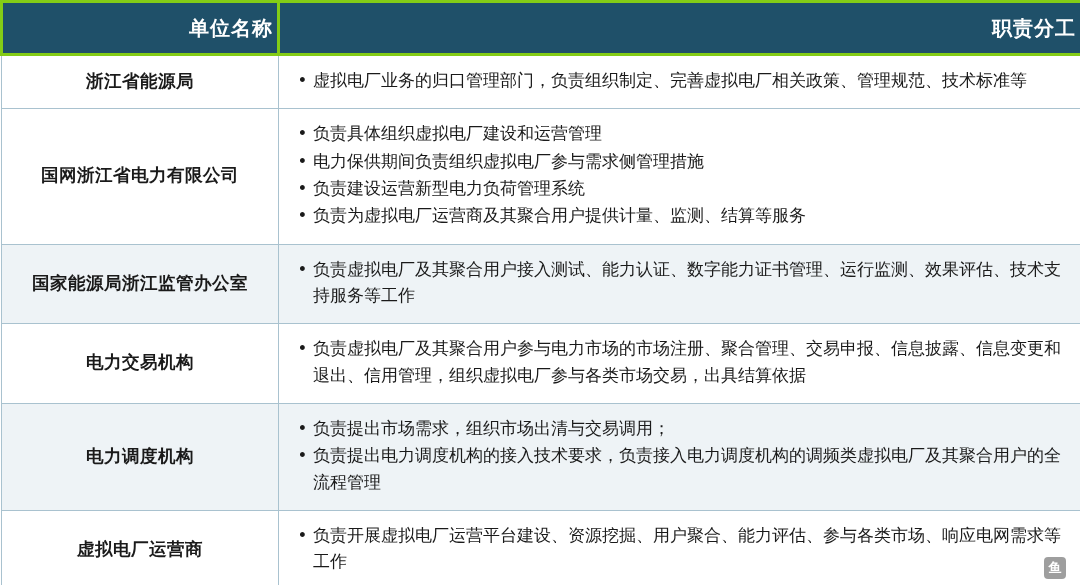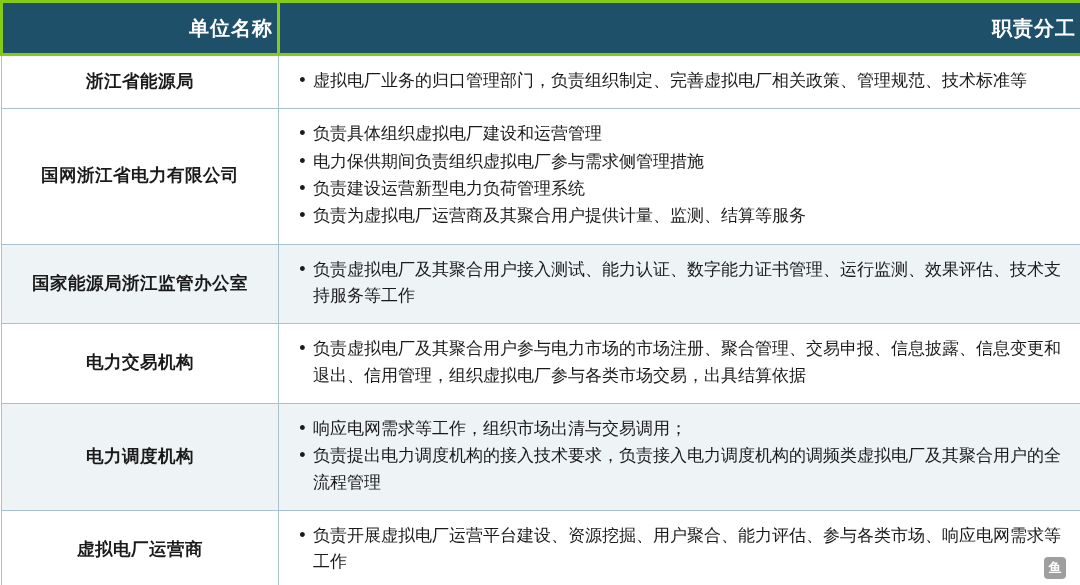--- a/index.html
+++ b/index.html
@@ -166,21 +166,21 @@
           <ul class="duties">
             <li>负责虚拟电厂及其聚合用户参与电力市场的市场注册、聚合管理、交易申报、信息披露、信息变更和退出、信用管理，组织虚拟电厂参与各类市场交易，出具结算依据</li>
           </ul>
         </td>
       </tr>
 
       <tr class="even">
         <td class="unit">电力调度机构</td>
         <td class="duty">
           <ul class="duties">
-            <li>响应电网需求等工作，组织市场出清与交易调用；</li>
+            <li>负责提出市场需求，组织市场出清与交易调用；</li>
             <li>负责提出电力调度机构的接入技术要求，负责接入电力调度机构的调频类虚拟电厂及其聚合用户的全流程管理</li>
           </ul>
         </td>
       </tr>
 
       <tr class="odd">
         <td class="unit">虚拟电厂运营商</td>
         <td class="duty">
           <ul class="duties">
             <li>负责开展虚拟电厂运营平台建设、资源挖掘、用户聚合、能力评估、参与各类市场、响应电网需求等工作</li>

